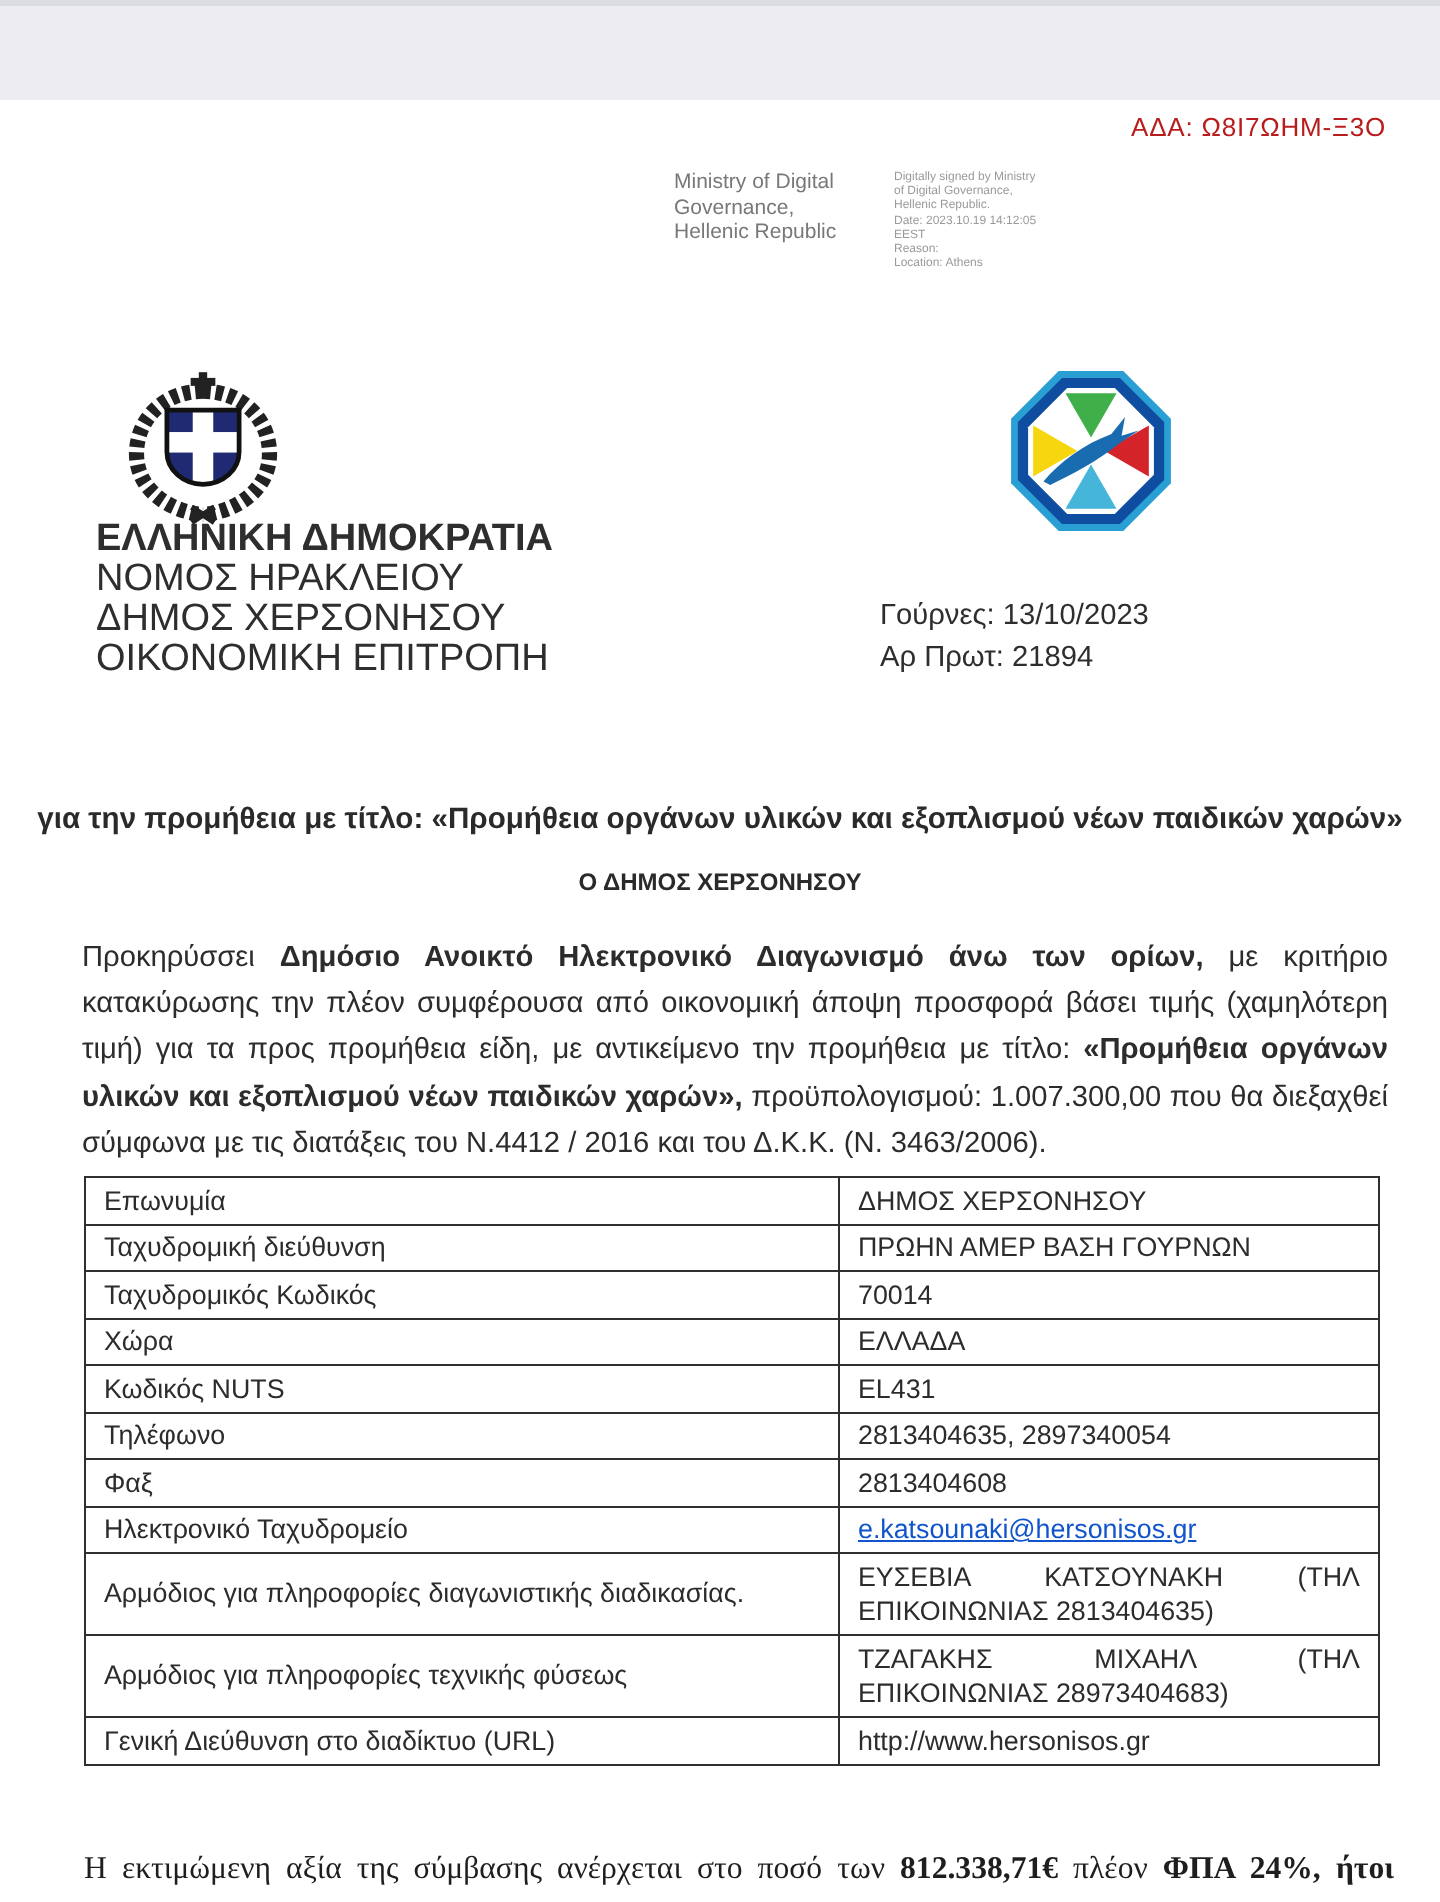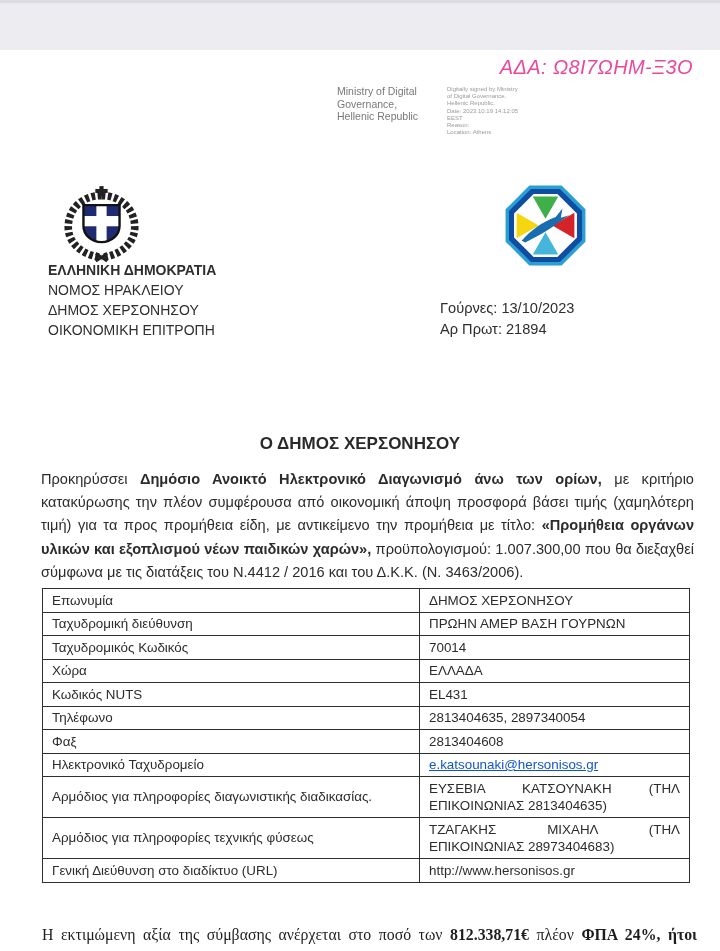--- a/index.html
+++ b/index.html
@@ -14,48 +14,48 @@
   }
   .scan-band {
     position: absolute; top: 0; left: 0;
     width: 720px; height: 50px;
     background: #ededf1;
     border-top: 3px solid #dcdce3;
     box-sizing: border-box;
   }
   .ada {
     position: absolute; top: 56px; right: 27px;
-    font-size: 20px; color: #ec4899; letter-spacing: 0.4px; font-style: italic;
+    font-size: 13px; color: #b91c1c; letter-spacing: 0.4px;
   }
   .sig-block { position: absolute; left: 337px; top: 85px; display: flex; gap: 22px; }
   .sig-signer {
     font-size: 10.5px; color: #787878; line-height: 12.5px;
     white-space: pre-line; width: 88px;
   }
   .sig-details {
     font-size: 6px; color: #9a9a9a; line-height: 7.2px;
     white-space: pre-line; width: 130px; padding-top: 1px;
   }
   .emblem-greek { position: absolute; left: 54px; top: 186px; width: 95px; height: 80px; }
   .logo-muni   { position: absolute; left: 503px; top: 183px; width: 85px; height: 85px; }
-  .authority { position: absolute; left: 48px; top: 260px; font-size: 14px; line-height: 20px; color: #2e2e2e; }
+  .authority { position: absolute; left: 48px; top: 260px; font-size: 19px; line-height: 20px; color: #2e2e2e; }
   .authority .first { font-weight: bold; }
   .date-block { position: absolute; left: 440px; top: 298px; font-size: 14.6px; line-height: 21px; color: #2e2e2e; }
   .title-main {
     position: absolute; left: 0; top: 371px; width: 720px;
     text-align: center; font-weight: bold; font-size: 14.8px; color: #2a2a2a;
   }
   .title-main span { text-decoration: underline; text-underline-offset: 3px; }
   .title-sub {
     position: absolute; left: 10px; top: 402px; width: 700px;
     text-align: center; font-weight: bold; font-size: 14.8px; color: #2a2a2a;
   }
   .announcer {
     position: absolute; left: 0; top: 434px; width: 720px;
-    text-align: center; font-weight: bold; font-size: 17px; color: #2a2a2a;
+    text-align: center; font-weight: bold; font-size: 12px; color: #2a2a2a;
   }
   .body-par {
     position: absolute; left: 41px; top: 468px; width: 653px;
     font-size: 14.6px; line-height: 23.2px; text-align: justify; color: #2c2c2c;
   }
   .b { font-weight: bold; }
   .info-table {
     position: absolute; left: 42px; top: 588px; width: 648px;
     border-collapse: collapse; font-size: 13.4px; color: #2c2c2c;
     table-layout: fixed;
@@ -138,20 +138,23 @@
     <div>ΔΗΜΟΣ ΧΕΡΣΟΝΗΣΟΥ</div>
     <div>ΟΙΚΟΝΟΜΙΚΗ ΕΠΙΤΡΟΠΗ</div>
   </div>
 
   <div class="date-block">
     <div>Γούρνες:  13/10/2023</div>
     <div>Αρ Πρωτ: 21894</div>
   </div>
 
 
+  <div class="title-sub">
+    <span>για την προμήθεια με τίτλο:  </span><span>«Προμήθεια οργάνων υλικών και εξοπλισμού νέων παιδικών χαρών»</span>
+  </div>
 
   <div class="announcer">Ο ΔΗΜΟΣ ΧΕΡΣΟΝΗΣΟΥ</div>
 
   <div class="body-par">
     <span>Προκηρύσσει </span><span class="b">Δημόσιο Ανοικτό Ηλεκτρονικό Διαγωνισμό άνω των ορίων,</span><span> με κριτήριο κατακύρωσης την πλέον συμφέρουσα από οικονομική άποψη προσφορά βάσει τιμής (χαμηλότερη τιμή) για τα προς προμήθεια είδη, με αντικείμενο την προμήθεια με τίτλο: </span><span class="b">«Προμήθεια οργάνων υλικών και εξοπλισμού νέων παιδικών χαρών»,</span><span> προϋπολογισμού: 1.007.300,00 που θα διεξαχθεί σύμφωνα με τις διατάξεις του Ν.4412 / 2016 και του Δ.Κ.Κ. (Ν. 3463/2006).</span>
   </div>
 
   <table class="info-table">
     <tbody>
       <tr>

